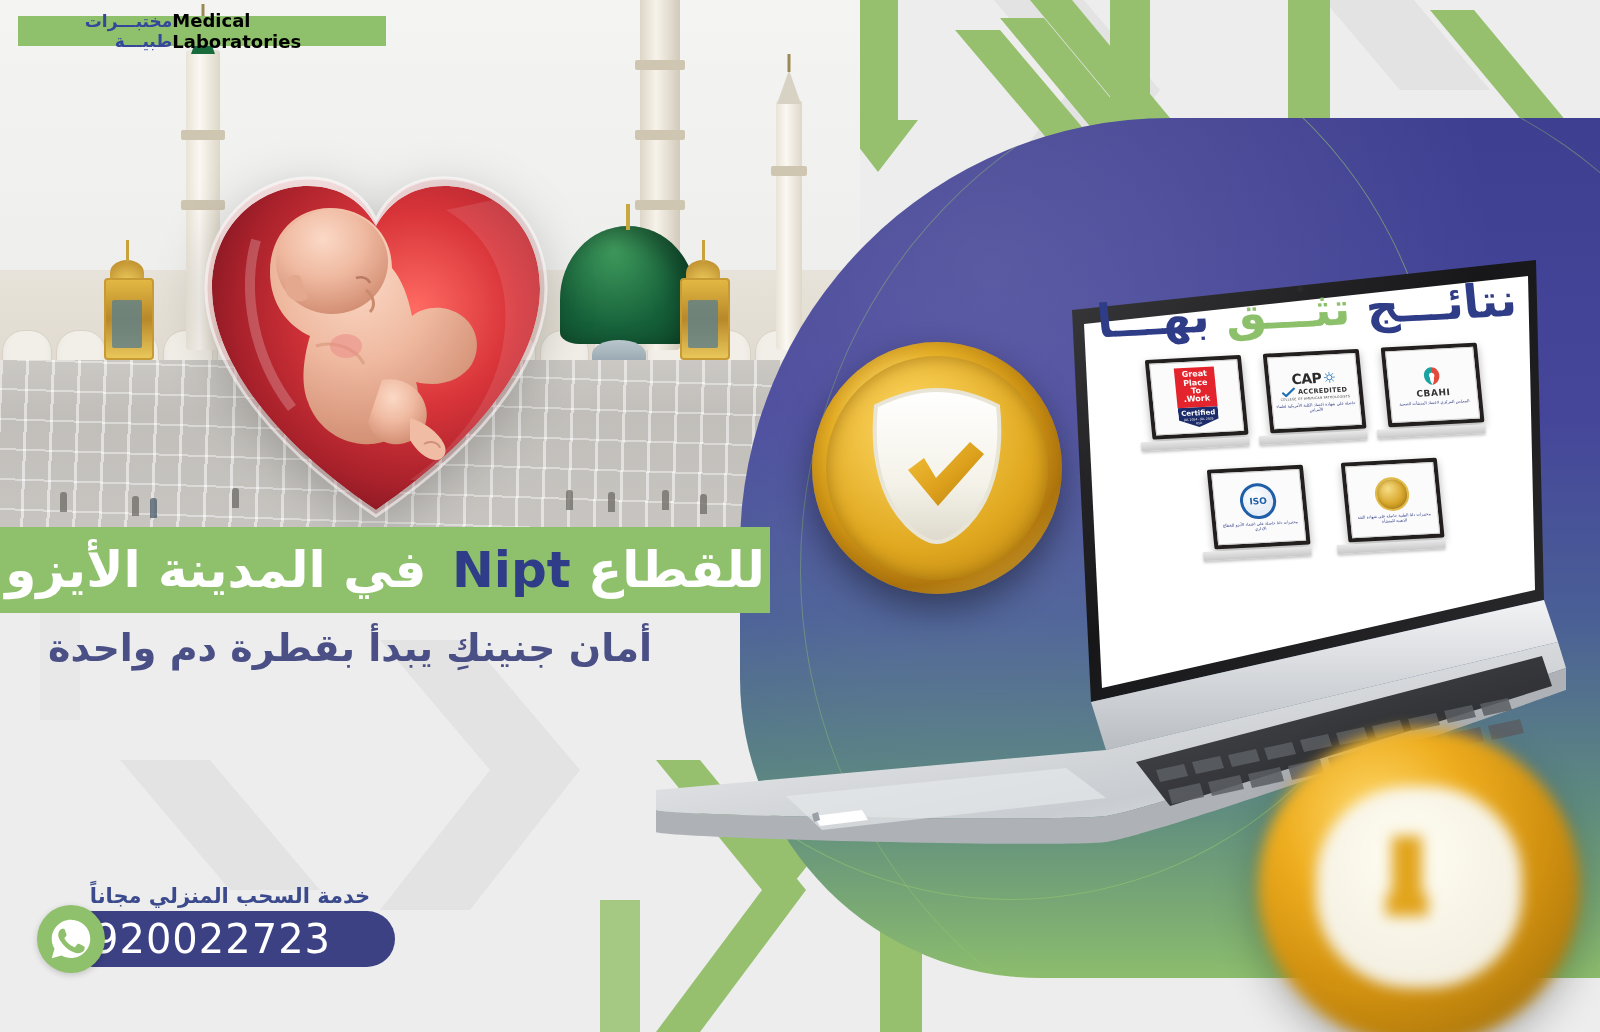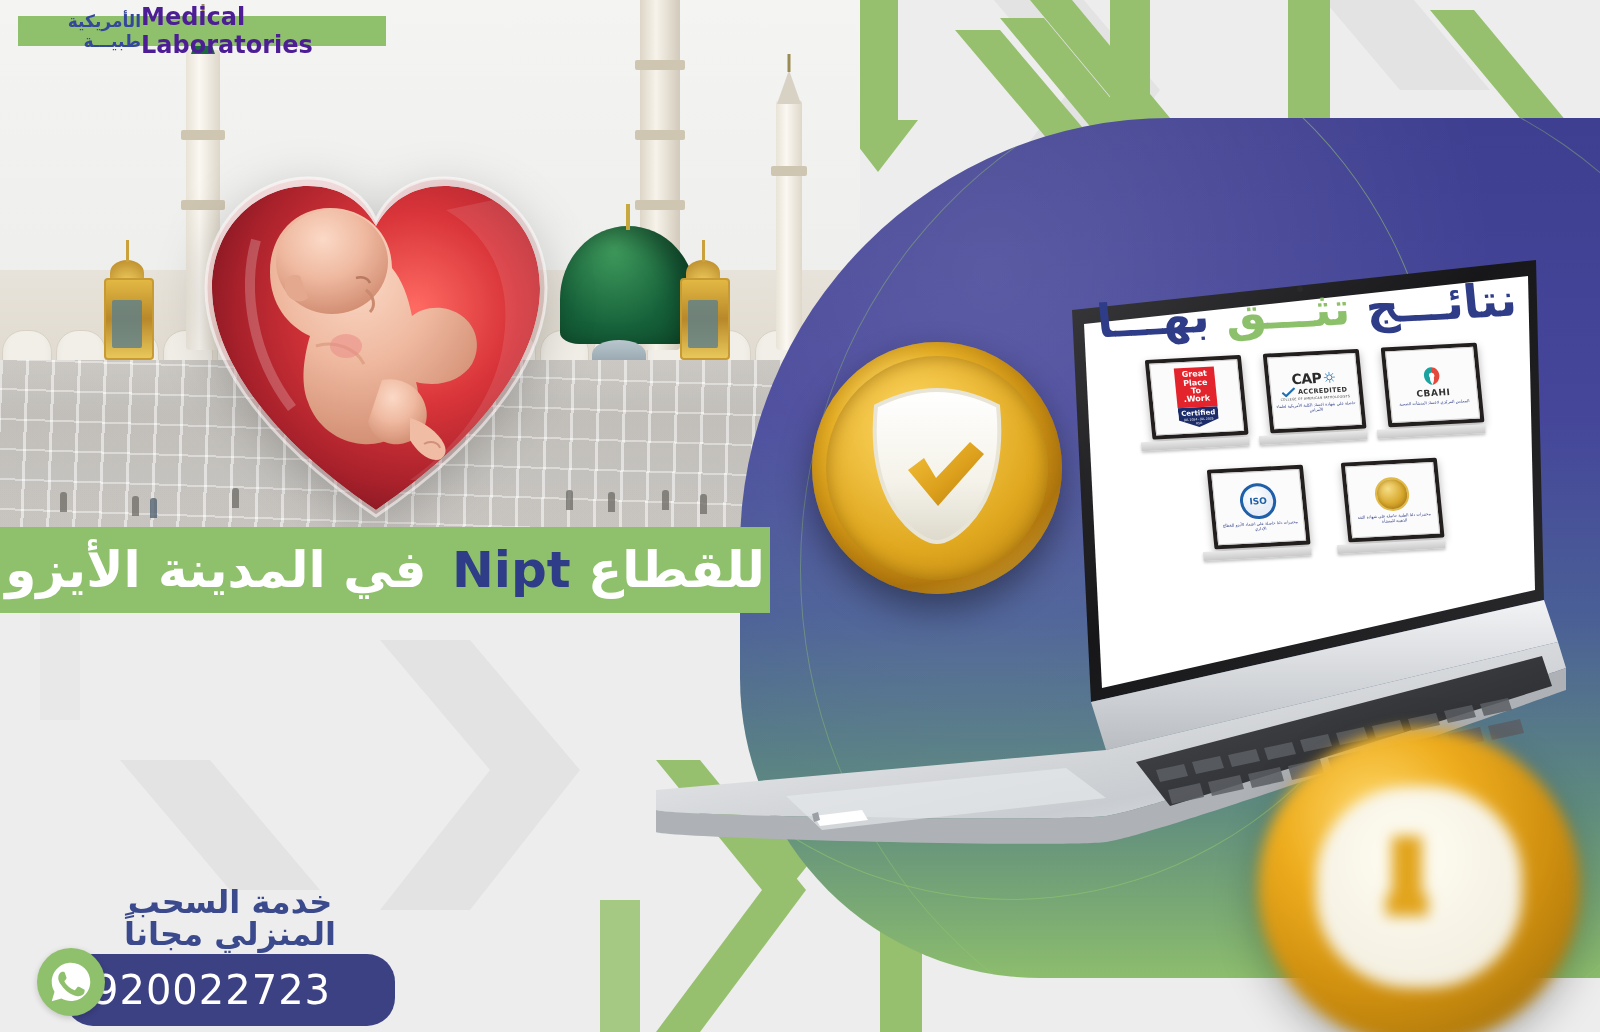--- a/index.html
+++ b/index.html
@@ -126,35 +126,35 @@
 
   
   .logo{position:absolute;left:18px;top:14px;width:368px;height:98px;}
   .logo-top{display:flex;align-items:center;height:66px;gap:6px;direction:ltr;}
   .logo-delta{font-size:56px;font-weight:800;color:#35479a;letter-spacing:-2px;line-height:1;font-family:"DejaVu Sans","Liberation Sans",sans-serif;}
   .logo-reg{font-size:16px;color:#8cc06a;align-self:flex-start;margin-top:4px;font-weight:700;}
   .logo-mark{width:62px;height:56px;}
   .logo-ar{font-size:52px;font-weight:800;color:#35479a;line-height:1;direction:rtl;margin-right:4px;}
   .logo-bar{height:30px;background:#8fc06b;display:flex;align-items:center;justify-content:space-between;
     padding:0 10px;margin-top:2px;}
-  .logo-bar .en{color:#4c1d95;font-size:24px;font-weight:700;direction:ltr;}
+  .logo-bar .en{color:#000000;font-size:18px;font-weight:700;direction:ltr;}
   .logo-bar .ar{color:#35479a;font-size:17px;font-weight:700;direction:rtl;letter-spacing:1px;}
 
   
   .band{position:absolute;left:0;top:527px;width:770px;height:86px;background:#8fc06b;
     display:flex;align-items:center;justify-content:center;}
   .band h1{margin:0;font-size:50px;font-weight:800;color:#ffffff;direction:rtl;white-space:nowrap;line-height:1;}
   .band h1 .accent{color:#2f3c88;font-weight:800;margin-left:8px;}
   .subline{position:absolute;left:0;top:618px;width:700px;height:60px;display:flex;align-items:center;justify-content:center;}
   .subline h2{margin:0;font-size:38px;font-weight:800;color:#4a4f86;direction:rtl;white-space:nowrap;line-height:1;}
 
   
   .contact{position:absolute;left:30px;top:886px;width:400px;height:110px;}
-  .svc{font-size:32px;font-weight:700;color:#3b4a8c;direction:rtl;text-align:center;width:330px;margin:0 auto 4px;line-height:1;}
-  .pill{position:relative;width:330px;height:72px;margin:0 auto;background:#3b4183;border-radius:28px;
+  .svc{font-size:21px;font-weight:700;color:#3b4a8c;direction:rtl;text-align:center;width:330px;margin:0 auto 4px;line-height:1;}
+  .pill{position:relative;width:330px;height:56px;margin:0 auto;background:#3b4183;border-radius:28px;
     display:flex;align-items:center;justify-content:center;}
   .pill .num{color:#ffffff;font-size:40px;font-weight:500;letter-spacing:1px;direction:ltr;
     font-family:"DejaVu Sans","Liberation Sans",sans-serif;padding-right:36px;}
   .wa{position:absolute;left:-28px;top:-6px;width:68px;height:68px;border-radius:50%;background:#8fc06b;
     display:flex;align-items:center;justify-content:center;box-shadow:0 2px 6px rgba(0,0,0,.18);}
   .wa svg{width:44px;height:44px;display:block;}
 </style>
 </head>
 <body>
 
@@ -538,32 +538,35 @@
     <div class="inner"></div>
     <div class="mark">
       <i style="left:6px;top:0;width:30px;height:58px;"></i>
       <i style="left:0;top:58px;width:42px;height:22px;"></i>
     </div>
   </div>
 
   <div class="logo">
     <div class="logo-bar">
       <span class="en">Medical Laboratories</span>
-      <span class="ar">الأمريكية طبيـــة</span>
+      <span class="ar">مختبـــرات طبيـــة</span>
     </div>
   </div>
 
   <div class="band">
     <h1>
       <span>للقطاع</span>
       <span class="accent">Nipt</span>
       <span>في المدينة الأيزو</span>
     </h1>
   </div>
 
+  <div class="subline">
+    <h2>أمان جنينكِ يبدأ بقطرة دم واحدة</h2>
+  </div>
 
   <div class="contact">
     <div class="svc">خدمة السحب المنزلي مجاناً</div>
     <div class="pill">
       <span class="num">920022723</span>
       <span class="wa">
         <svg viewBox="0 0 48 48" xmlns="http://www.w3.org/2000/svg">
           <path d="M24,3 C12.4,3 3,12.4 3,24 C3,27.9 4.1,31.6 6,34.7 L3,45 L13.6,42.1 C16.6,43.8 20.2,44.8 24,44.8 C35.6,44.8 45,35.4 45,23.8 C45,12.2 35.6,3 24,3 Z" fill="#ffffff"></path>
           <path d="M17.3,13.8 C16.8,12.7 16.3,12.7 15.8,12.7 L14.6,12.7 C14.1,12.7 13.3,12.9 12.6,13.7 C11.9,14.5 10.1,16.2 10.1,19.6 C10.1,23 12.6,26.3 13,26.8 C13.4,27.3 17.9,34.7 25.1,37.5 C31.1,39.9 32.3,39.4 33.6,39.3 C34.9,39.2 37.8,37.6 38.4,35.9 C39,34.2 39,32.8 38.8,32.5 C38.6,32.2 38.1,32 37.4,31.6 C36.7,31.3 33,29.5 32.4,29.3 C31.8,29.1 31.3,29 30.9,29.7 C30.5,30.4 29.1,32 28.7,32.5 C28.3,33 27.9,33 27.2,32.7 C26.5,32.4 24.1,31.6 21.2,29 C18.9,27 17.4,24.5 17,23.8 C16.6,23.1 17,22.7 17.3,22.4 C17.6,22.1 18,21.6 18.4,21.2 C18.7,20.8 18.8,20.5 19.1,20 C19.3,19.5 19.2,19.1 19,18.7 C18.8,18.4 17.7,14.9 17.3,13.8 Z" fill="#8fc06b"></path>
         </svg>

